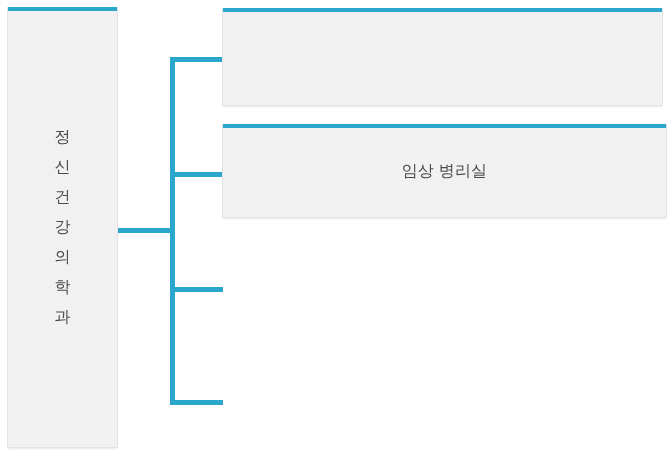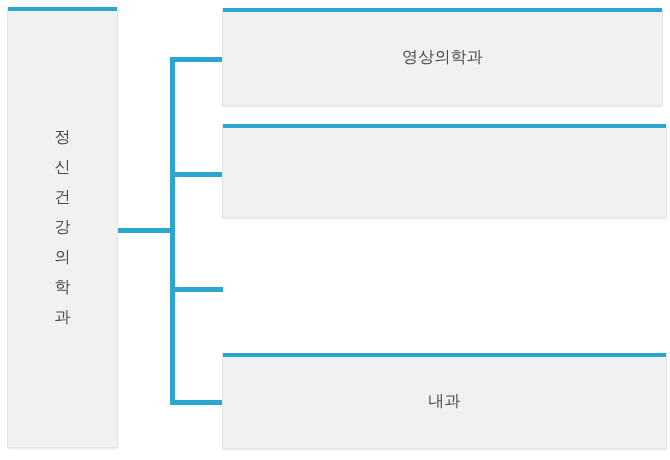--- a/index.html
+++ b/index.html
@@ -123,26 +123,22 @@
 신
 건
 강
 의
 학
 과</div>
   </div>
 
   <div class="node child-node child-1">
     <div class="node-accent"></div>
-    <div class="node-label">영상의학과</div>
   </div>
 
   <div class="node child-node child-2">
     <div class="node-accent"></div>
+    <div class="node-label">임상 병리실</div>
   </div>
 
 
-  <div class="node child-node child-4">
-    <div class="node-accent"></div>
-    <div class="node-label">내과</div>
-  </div>
 
 </div>
 
 </body></html>

